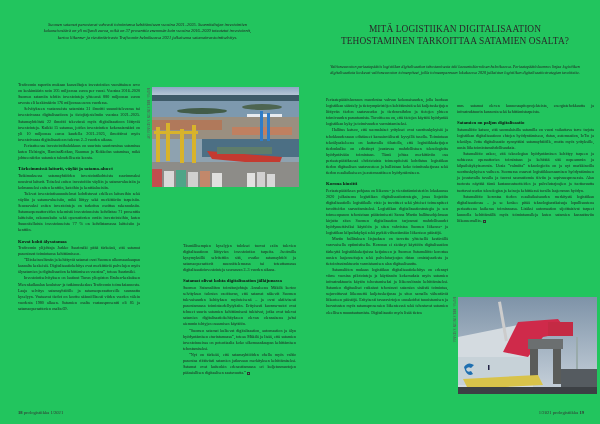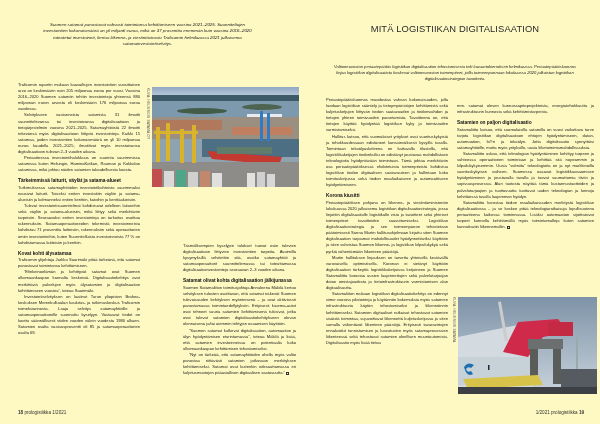--- a/index.html
+++ b/index.html
@@ -1,18 +1,18 @@
 <!DOCTYPE html>
 <html><head>
 <meta charset="utf-8">
 <style>
   * { box-sizing: border-box; margin: 0; padding: 0; }
   html, body { width: 600px; height: 424px; background: #ffffff; overflow: hidden; }
   body { position: relative; font-family: "Liberation Sans", sans-serif; color: #1a1a1a; }
-  .page { position: absolute; top: 0; height: 424px; background: #fef9c3; }
+  .page { position: absolute; top: 0; height: 424px; background: #22c55e; font-family: Liberation Serif, serif; }
   .page-left { left: 0; width: 300px; }
   .page-right { left: 300px; width: 300px; }
 
   .intro {
     position: absolute; font-style: italic; text-align: center;
     font-size: 4.4px; line-height: 6.3px; color: #222;
   }
   .intro-left { left: 40px; top: 22px; width: 215px; }
   .intro-right { left: 30px; top: 64px; width: 250px; font-size: 4.1px; line-height: 6.2px; }
 
@@ -132,20 +132,21 @@
   <div class="footer footer-left">
     <span class="num">18</span>
     <span>prologistiikka</span>
     <span>1/2021</span>
   </div>
 </div>
 
 <div class="page page-right">
   <h1 class="title">
     <span>MITÄ LOGISTIIKAN DIGITALISAATION</span><br>
+    <span>TEHOSTAMINEN TARKOITTAA SATAMIEN OSALTA?</span>
   </h1>
   <p class="intro intro-right">Valtioneuvoston periaatepäätös logistiikan digitalisaation tehostamisesta teki lausuntokierroksen helmikuussa. Periaatepäätösluonnos linjaa logistiikan digitalisaatiota koskevat valtioneuvoston toimenpiteet, joilla toimeenpannaan lokakuussa 2020 julkaistun logistiikan digitalisaatiostrategian tavoitteita.</p>
 
   <div class="col col3" style="left:26px;">
     <p>Periaatepäätösluonnos muodostaa vahvan kokonaisuuden, jolla luodaan logistiikan sääntely ja tietoympäristöjen kehittämistä sekä kuljetusketjujen liittyvän tiedon saatavuuden ja tiedonvaihdon ja tietojen yhteen toimivuuden parantamista. Tavoitteena on, että tietojen käyttöä hyödyntää logistiikan kyky ja toimivuuden varmistamiseksi.</p>
     <p>Hallitus katsoo, että suomalaiset yritykset ovat suorituskykyisiä ja tehokkuudessaan edistäneet kansainvälisesti kyvyillä tasolla. Toimintaan tekoälyaskeleena on kattavalla tilastolla, että logistiikkaketjujen tiedonkulku on edistänyt joustavaa mahdollistaen teknologioita hyödyntävään toimintaan. Tämä johtaa merkittäviin osa periaatepäätöksessä ehdotetuista toimenpiteistä kohdistuu logistiikan tiedon digitaalisen saatavuuteen ja hallintaan koko toimitusketjussa sekä tiedon reaaliaikaiseen ja automaattiseen hyödyntämiseen.</p>
     <h3>Korona kiusitti</h3>
     <p>Periaatepäätöksen pohjana on liikenne- ja viestintäministeriön lokakuussa 2020 julkaisema logistiikan digitalisaatiostrategia, jossa linjattiin digitalisaatiolle logistiikalle visio ja tavoitteet sekä yhteiset toimenpiteet tavoitteiden saavuttamiseksi. Logistiikan digitalisaatiostrategia ja sen toimeenpanon tehostetaan päätoimisesti Sanna Martin hallitusohjelmaan kirjattu siten Suomen digitalisaation tarjoamat mahdollisuudet hyödynnettäviksi käyttöön ja siten vahvistaa Suomen liikenne- ja logistiikan kilpailukykyä sekä pyrkiä vähentämään liikenteen päästöjä.</p>
     <p>Martin hallituksen linjauksen on tarvetta yhteisellä kestävällä varovaisella optimistisella. Koronan ei sietänyt käyttöön digitalisaation tärkeyttä logistiikkaketjuissa ketjuineen ja Suomen Satamaliitto korostaa uusien laajennettujen sekä palvelutarjoajan datan omistajuudesta ja tietoinfrastruktuurin varmistamisen alan digitaalisuutta.</p>
     <p>Satamaliiton mukaan logistiikan digitalisaatiokehitys on edennyt viime vuosina pilotointeja ja käytännön kokemuksia myös satamien infrastruktuuria käytön tehostamiseksi ja liikennöinnin kehittämiseksi. Satamien digitaaliset ratkaisut tehostavat satamien sisäistä toimintaa, sujuvoittavat liikennettä kuljetusketjussa ja siten samalla vähentävät liikenteen päästöjä. Erityisesti tavaravirtojen ennakoidut tunnistamisen ja luovutusten myös satamaprosessien liikenteessä sekä tehostavat satamien oleellisen muuntautumista. Digitalisaatio myös lisää tietoa</p>

